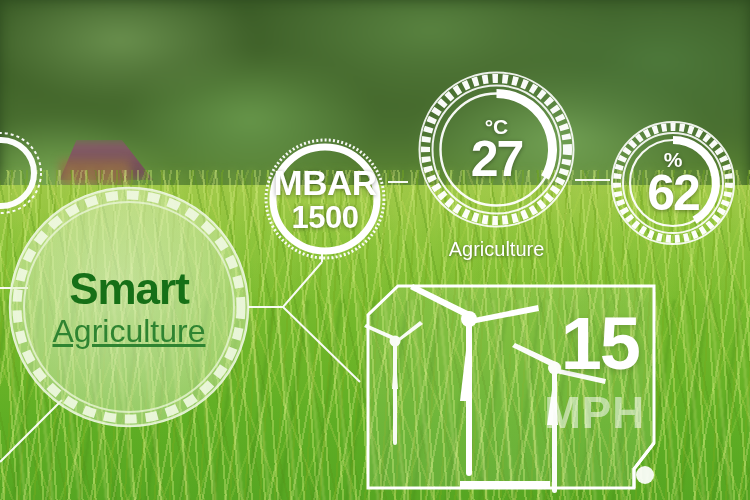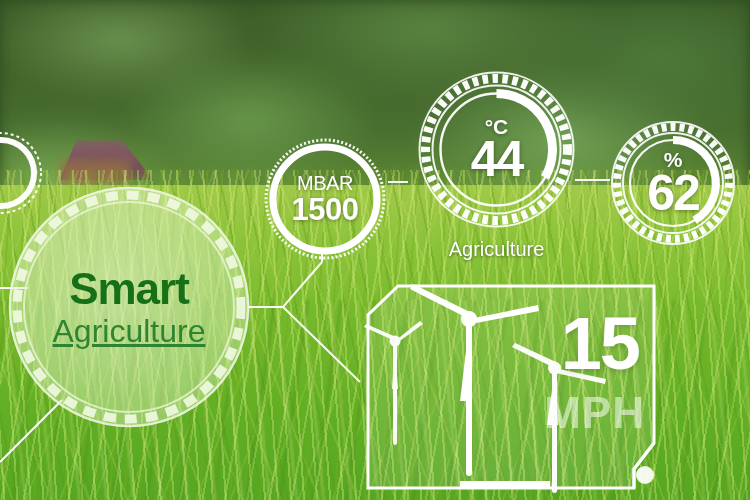--- a/index.html
+++ b/index.html
@@ -111,21 +111,21 @@
   }
   .gauge-center {
     position: absolute; inset: 0;
     display: flex; flex-direction: column;
     align-items: center; justify-content: center;
     color: #fff;
     text-shadow: 0 1px 4px rgba(0,0,0,.38);
   }
   .unit-sm { font-size: 21px; font-weight: bold; line-height: .95; }
   .val-mbar { font-size: 31px; font-weight: bold; letter-spacing: -0.5px; line-height: 1; }
-  .lbl-mbar { font-size: 20px; font-weight: normal; letter-spacing: -0.5px; line-height: 1.05; text-align: center; }
+  .lbl-mbar { font-size: 35px; font-weight: bold; letter-spacing: -0.5px; line-height: 1.05; text-align: center; }
   .val-big { font-size: 50px; font-weight: bold; letter-spacing: -2px; line-height: .92; }
 
   
   .wind-panel { position: absolute; left: 362px; top: 283px; width: 295px; height: 217px; }
   .wind-val {
     position: absolute; right: 18px; top: 24px;
     font-size: 74px; font-weight: bold; color: #ffffff;
     letter-spacing: -2px; line-height: 1;
     text-shadow: 0 2px 6px rgba(0,0,0,.18);
   }
@@ -203,21 +203,21 @@
     <svg width="163" height="163" viewBox="0 0 163 163">
       <circle cx="81.5" cy="81.5" r="77" fill="none" stroke="#ffffff" stroke-width="2" opacity=".9"></circle>
       <circle cx="81.5" cy="81.5" r="71" fill="none" stroke="#ffffff" stroke-width="9" stroke-dasharray="5.5 4.5" opacity=".97"></circle>
       <circle cx="81.5" cy="81.5" r="64" fill="none" stroke="#ffffff" stroke-width="2" opacity=".9"></circle>
       <circle cx="81.5" cy="81.5" r="56" fill="none" stroke="#ffffff" stroke-width="2.4" opacity=".95"></circle>
 
       <path d="M81.5 25.5 A56 56 0 0 1 129.99 109.5" fill="none" stroke="#ffffff" stroke-width="9"></path>
     </svg>
     <div class="gauge-center">
       <div class="unit-sm">°C</div>
-      <div class="val-big">44</div>
+      <div class="val-big">27</div>
     </div>
     <div class="gauge-label" style="top:170px;">Agriculture</div>
   </div>
 
   <div class="gauge" style="left:608px; top:118px; width:130px; height:130px;">
     <svg width="130" height="130" viewBox="0 0 130 130">
       <circle cx="65" cy="65" r="61" fill="none" stroke="#ffffff" stroke-width="2" opacity=".9"></circle>
       <circle cx="65" cy="65" r="56" fill="none" stroke="#ffffff" stroke-width="8" stroke-dasharray="5 4" opacity=".97"></circle>
       <circle cx="65" cy="65" r="50" fill="none" stroke="#ffffff" stroke-width="2" opacity=".9"></circle>
       <circle cx="65" cy="65" r="43" fill="none" stroke="#ffffff" stroke-width="2.2" opacity=".95"></circle>

